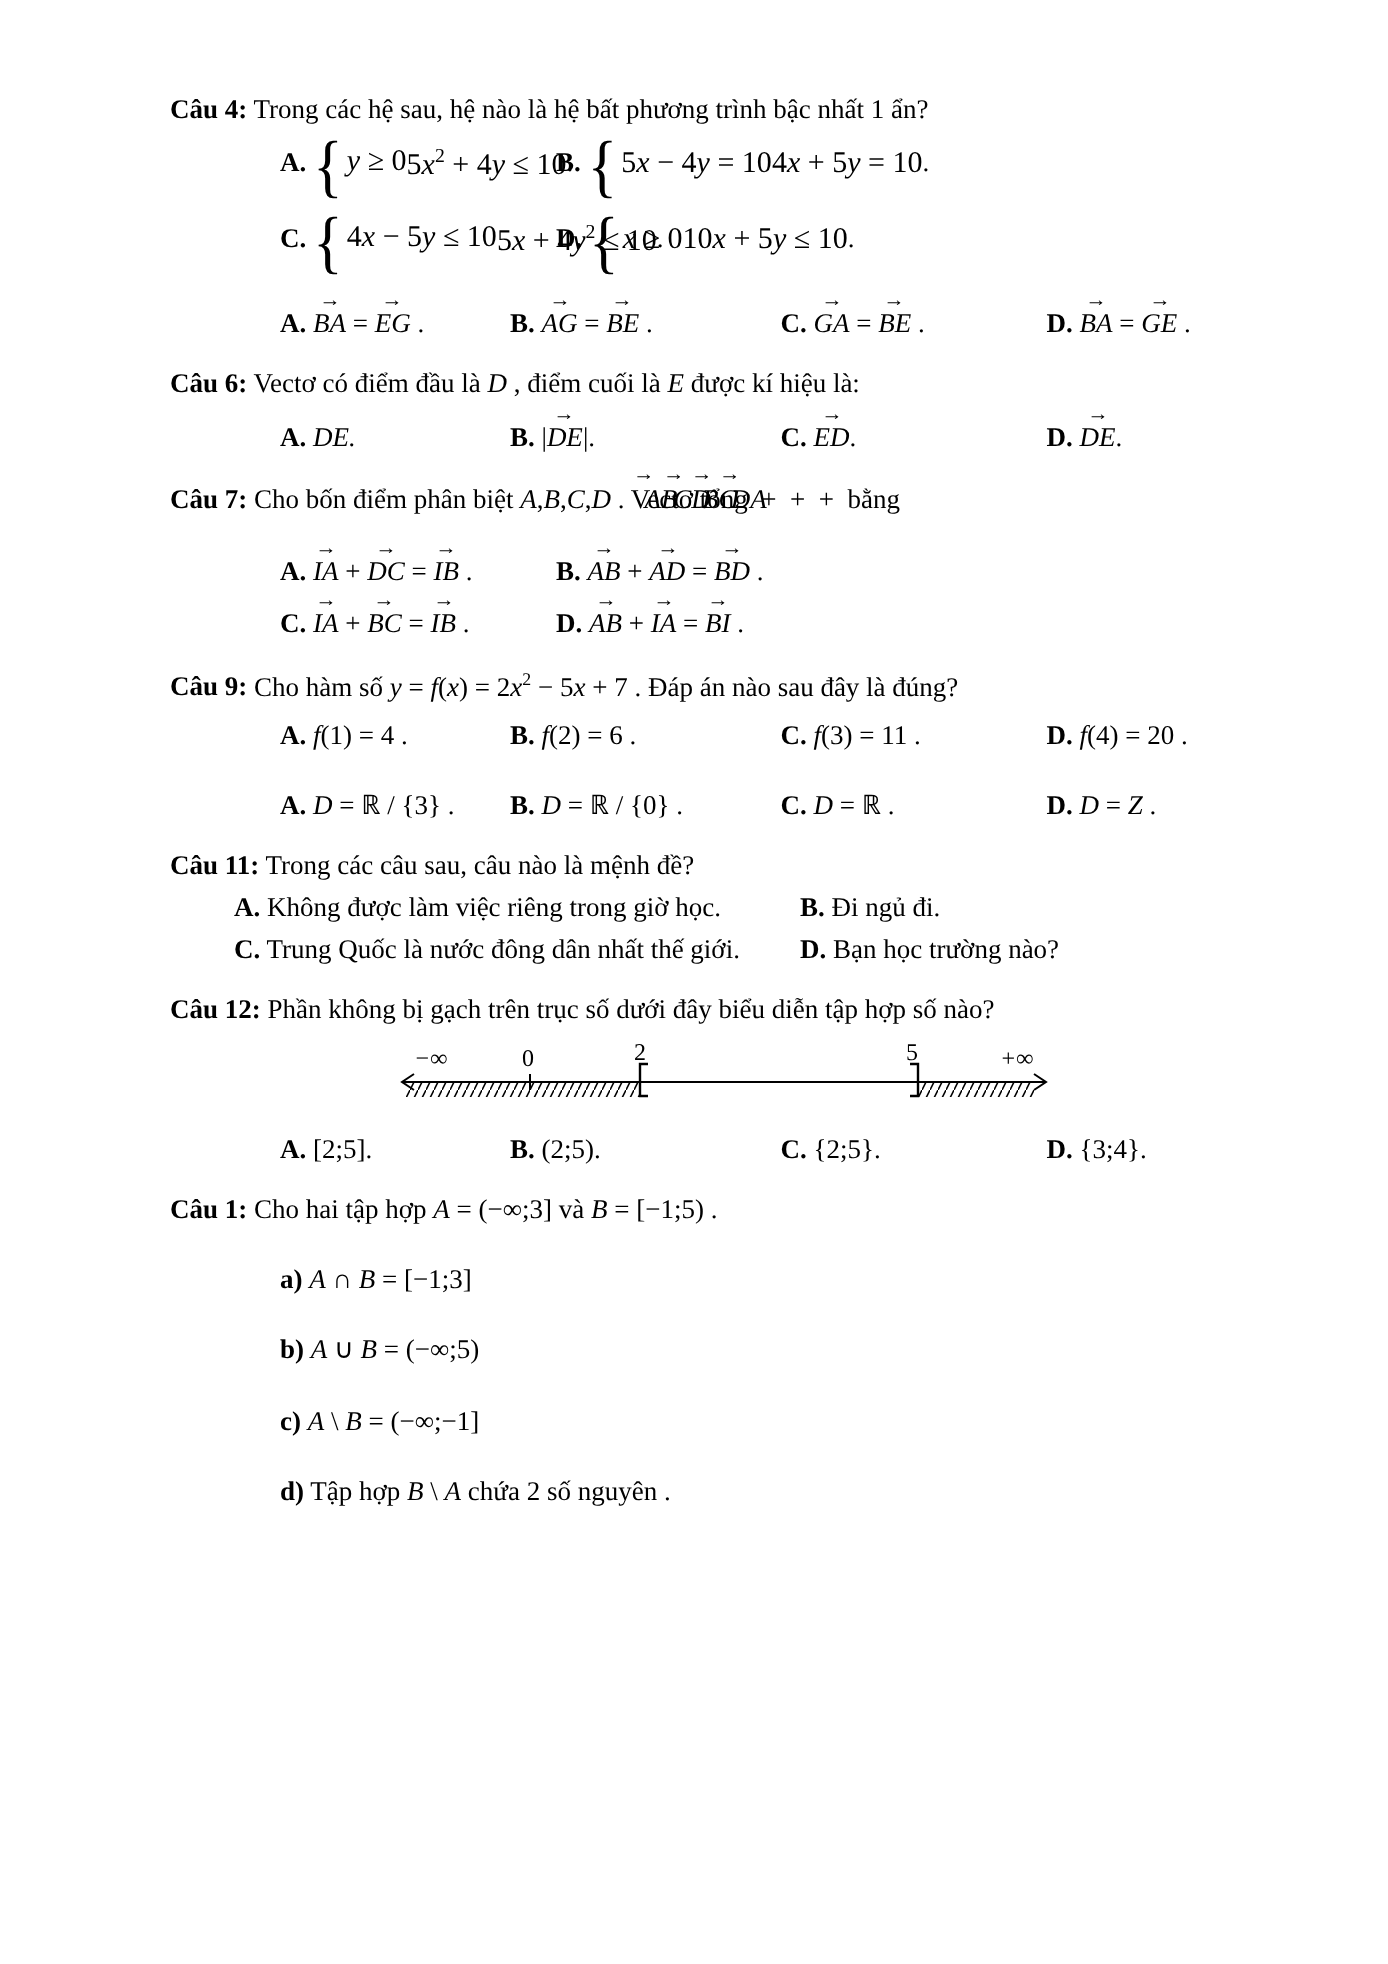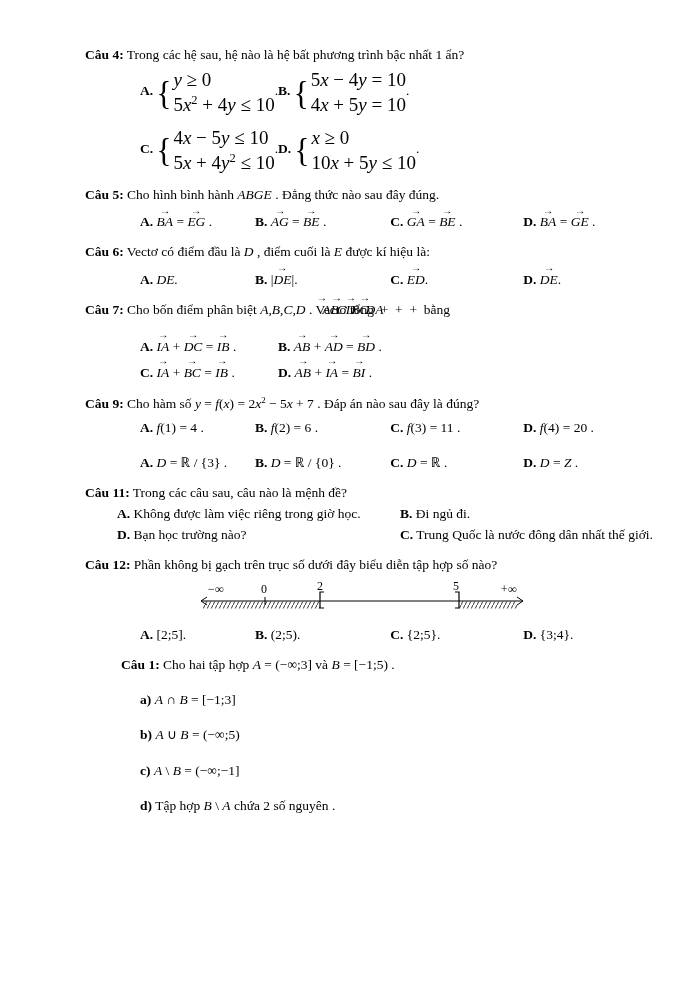--- a/index.html
+++ b/index.html
@@ -26,25 +26,25 @@
   .vec { position: relative; display: inline-block; font-style: italic; }
   .vec::before {
     content: "\2192";
     position: absolute; top: -0.78em; left: 50%;
     transform: translateX(-50%) scaleX(1.1);
     font-size: 0.72em; font-style: normal; line-height: 1;
   }
   
   .sys { display: inline-flex; align-items: center; vertical-align: middle; }
   .sys .brace { font-size: 31px; line-height: 1; font-weight: 400; margin-right: 2px; transform: scaleY(1.12); }
-  .sys .rows { display: inline-flex; flex-direction: column; line-height: 1.32; font-size: 19px; }
+  .sys .rows { display: inline-flex; flex-direction: row; line-height: 1.32; font-size: 15px; }
   .axis-wrap { margin: 7px 0 3px 112px; }
   .axisvg text { font-family: "Liberation Serif", serif; font-size: 12px; fill: #000; }
   .p2lead { margin: 13px 0 10px 0; line-height: 1.4; }
-  .p2 .stem { margin-top: 2px; margin-left: 36px; }
+  .p2 .stem { margin-top: 2px; }
   .p2item { margin: 17px 0 17px 55px; line-height: 1.35; }
 </style>
 </head>
 <body>
 
 <div class="page">
 
   <section class="q">
     <p class="stem"><b>Câu 4:</b> <span>Trong các hệ sau, hệ nào là hệ bất phương trình bậc nhất 1 ẩn?</span></p>
     <div class="opts grid2">
@@ -73,21 +73,20 @@
             <span class="brace">{</span>
             <span class="rows">
               <span><i>x</i> ≥ 0</span>
               <span>10<i>x</i> + 5<i>y</i> ≤ 10</span>
             </span>
           </span>.</span>
     </div>
   </section>
 
   <section class="q">
-    <p class="stem"><b>Câu 5:</b> <span>Cho hình bình hành <i>ABGE</i> . Đẳng thức nào sau đây đúng.</span></p>
     <div class="opts row4 vrow">
       <span class="opt"><b>A.</b> <span class="vec">BA</span> = <span class="vec">EG</span> .</span>
       <span class="opt"><b>B.</b> <span class="vec">AG</span> = <span class="vec">BE</span> .</span>
       <span class="opt"><b>C.</b> <span class="vec">GA</span> = <span class="vec">BE</span> .</span>
       <span class="opt"><b>D.</b> <span class="vec">BA</span> = <span class="vec">GE</span> .</span>
     </div>
   </section>
 
   <section class="q">
     <p class="stem"><b>Câu 6:</b> <span>Vectơ có điểm đầu là <i>D</i> , điểm cuối là <i>E</i> được kí hiệu là:</span></p>
@@ -129,22 +128,22 @@
       <span class="opt"><b>C.</b> <i>D</i> = ℝ .</span>
       <span class="opt"><b>D.</b> <i>D</i> = <i>Z</i> .</span>
     </div>
   </section>
 
   <section class="q">
     <p class="stem"><b>Câu 11:</b> <span>Trong các câu sau, câu nào là mệnh đề?</span></p>
     <div class="opts pair">
       <span class="opt"><b>A.</b> Không được làm việc riêng trong giờ học.</span>
       <span class="opt"><b>B.</b> Đi ngủ đi.</span>
+      <span class="opt"><b>C.</b> Trung Quốc là nước đông dân nhất thế giới.</span>
       <span class="opt"><b>D.</b> Bạn học trường nào?</span>
-      <span class="opt"><b>C.</b> Trung Quốc là nước đông dân nhất thế giới.</span>
     </div>
   </section>
 
   <section class="q">
     <p class="stem"><b>Câu 12:</b> <span>Phần không bị gạch trên trục số dưới đây biểu diễn tập hợp số nào?</span></p>
     <div class="axis-wrap">
       <svg class="axisvg" width="330" height="38" viewBox="0 0 330 38">
         <defs>
           <pattern id="hch" width="4" height="8" patternUnits="userSpaceOnUse">
             <path d="M0 8 L4 0" stroke="#000" stroke-width="0.8"></path>

